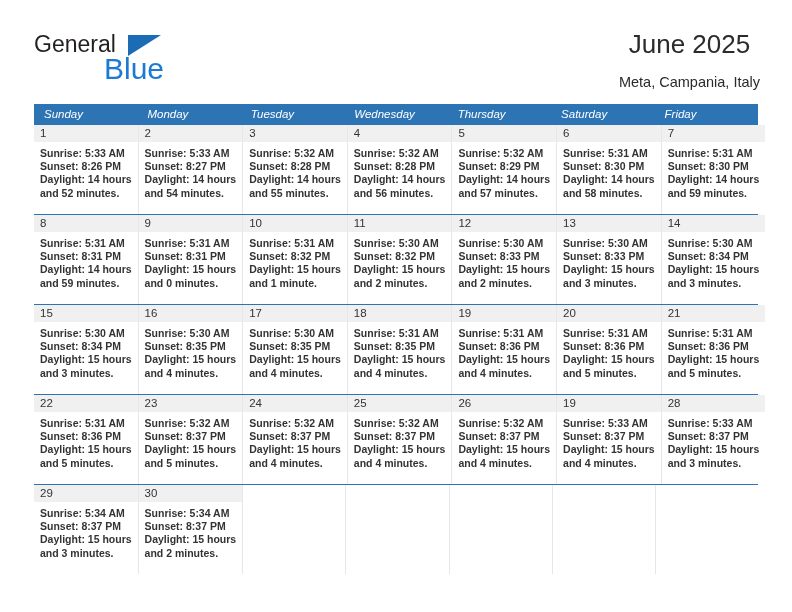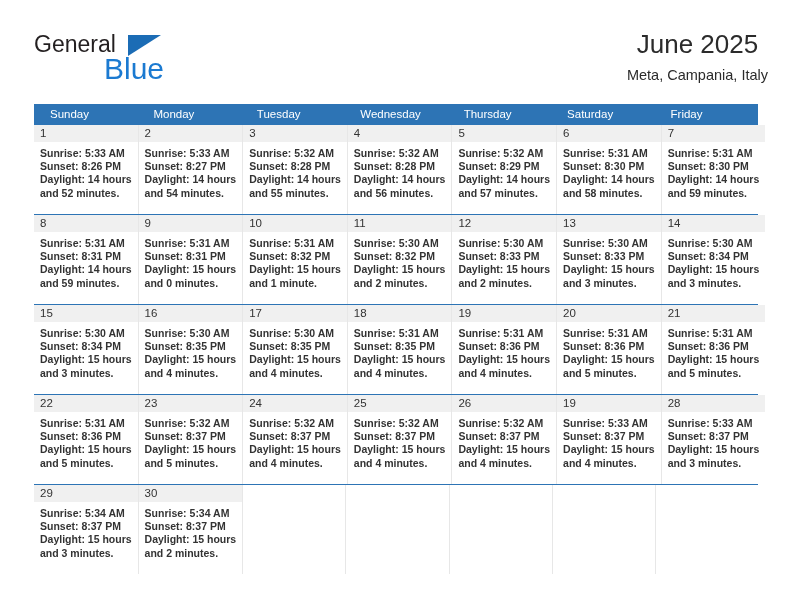--- a/index.html
+++ b/index.html
@@ -19,21 +19,21 @@
     width: 792px;
     height: 612px;
     box-sizing: border-box;
   }
 
   
   .top {
     position: absolute;
     left: 34px;
     top: 28px;
-    right: 24px;
+    right: 32px;
     height: 70px;
   }
   .logo {
     position: absolute;
     left: 0;
     top: 4px;
     width: 180px;
     height: 56px;
   }
   .logo-general {
@@ -76,44 +76,45 @@
     font-size: 26px;
     color: #2b2b2b;
     line-height: 32px;
     font-weight: normal;
     white-space: nowrap;
   }
   .cal-sub {
     font-size: 14.5px;
     color: #2b2b2b;
     line-height: 20px;
-    margin-top: 5px;
+    margin-top: 12px;
     white-space: nowrap;
   }
 
   
   .calendar {
     position: absolute;
     left: 34px;
     top: 104px;
     width: 724px;
   }
   .week-head {
     display: flex;
     background: #2d74b5;
     height: 21px;
   }
   .week-head .dow {
     flex: 1 1 0;
     color: #ffffff;
     font-size: 11.5px;
     line-height: 21px;
-    padding-left: 16px;
+    padding-left: 10px;
     box-sizing: border-box;
     white-space: nowrap;
+    font-style: italic;
   }
 
   .week {
     display: flex;
     border-top: 1.4px solid #2d74b5;
     height: 89px;
   }
   .week.first { border-top: none; }
 
   .cell {

